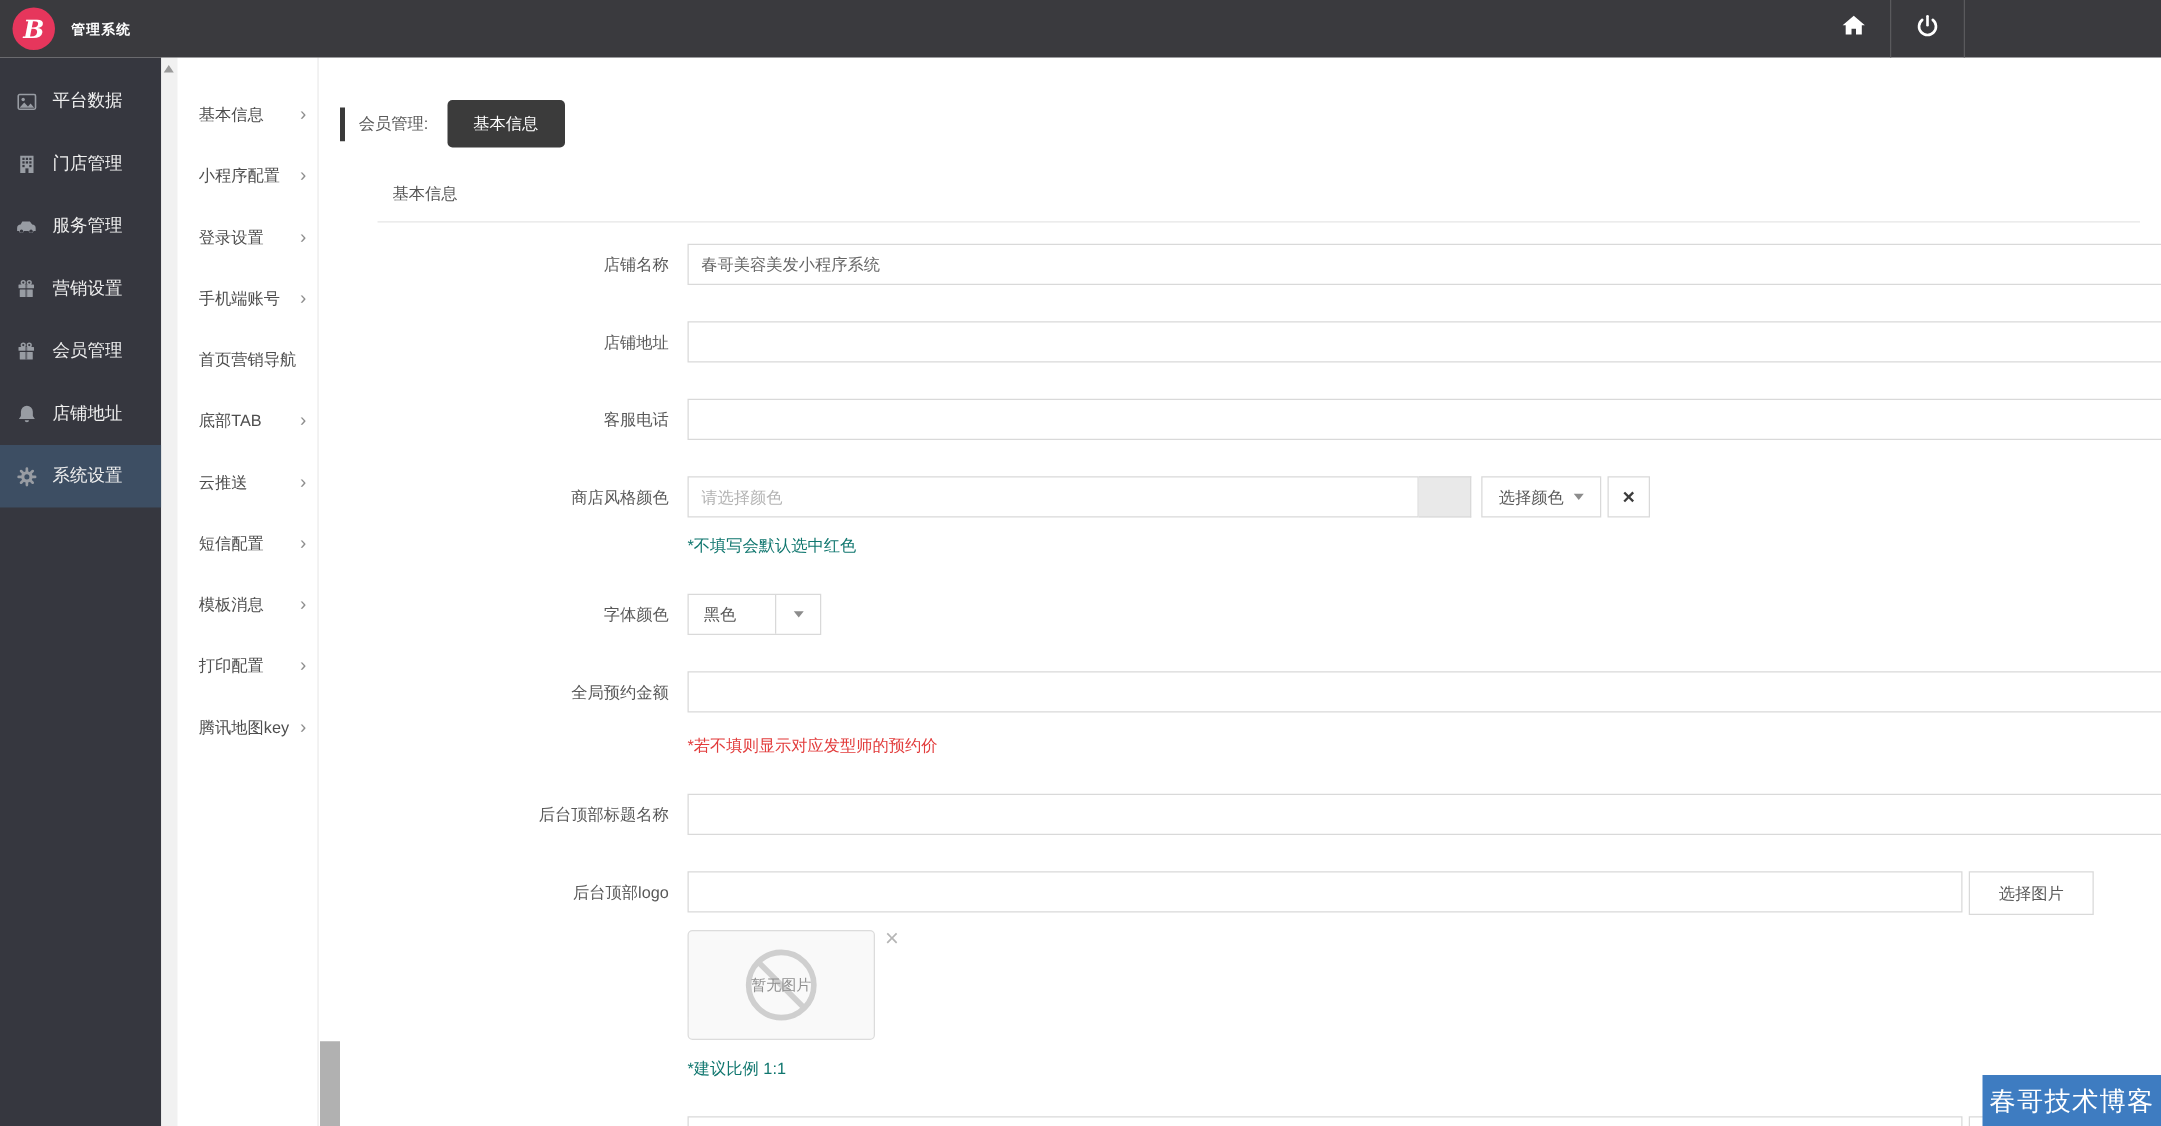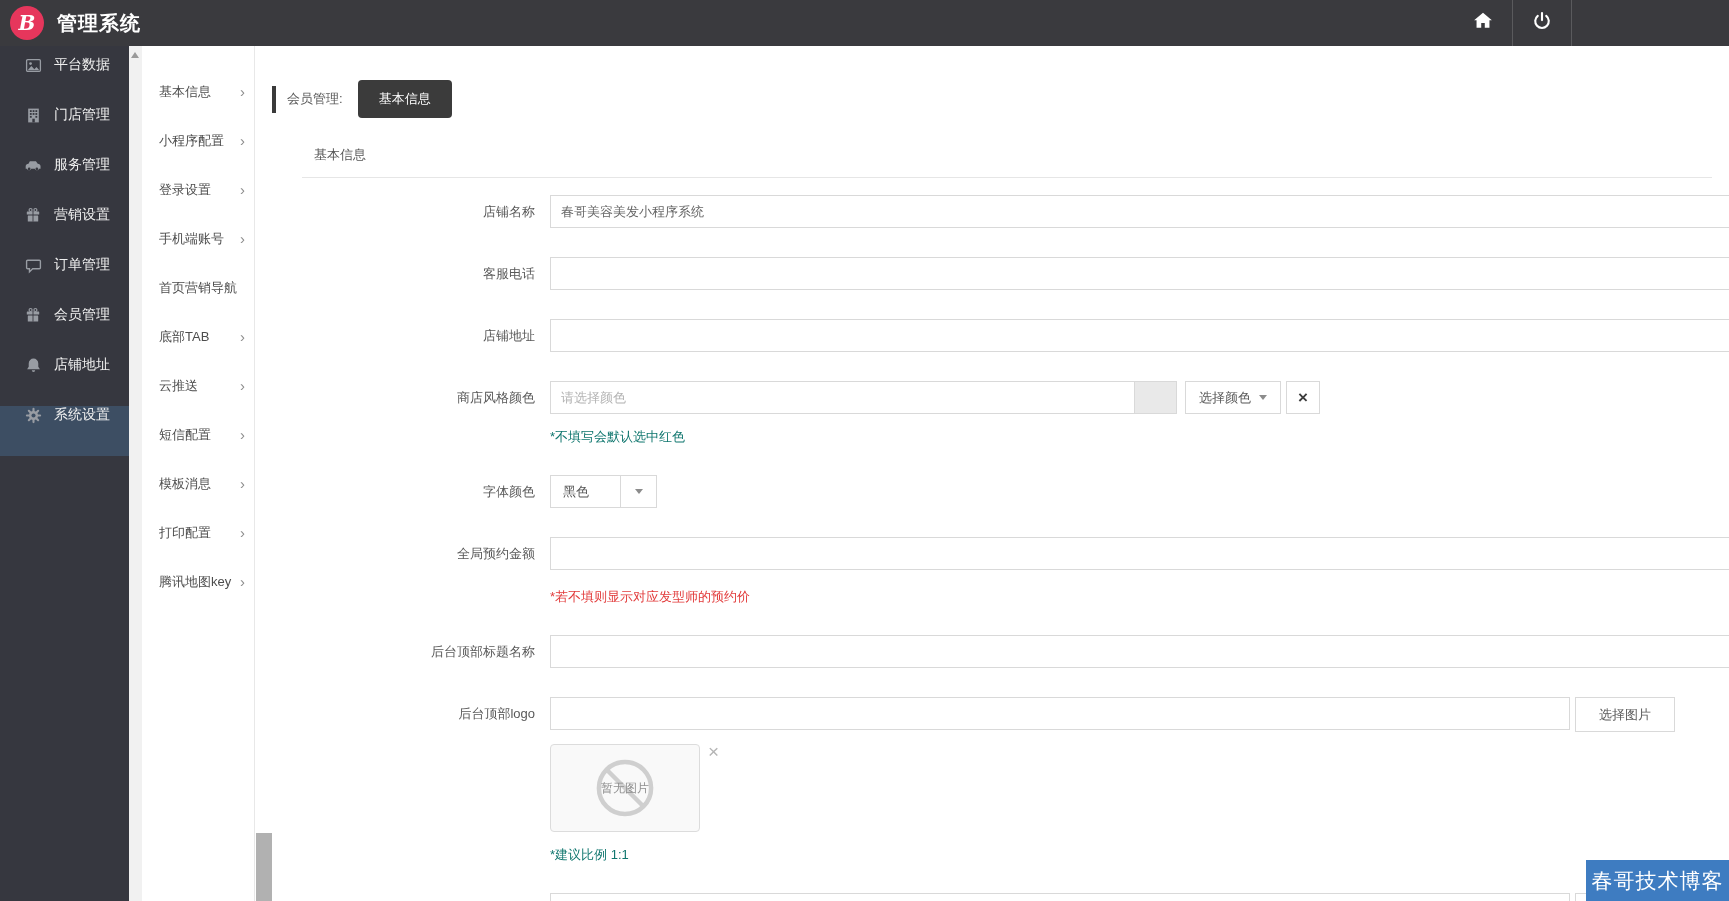--- a/index.html
+++ b/index.html
@@ -5,31 +5,31 @@
   * { margin:0; padding:0; box-sizing:border-box; }
   html,body { width:1729px; height:901px; overflow:hidden; }
   body { font-family:"Liberation Sans","DejaVu Sans",sans-serif; background:#fff; position:relative; }
 
   
   .topbar { height:46px; background:#3a3a3e; display:flex; align-items:center; position:relative; z-index:5; }
   .logo { width:34px; height:34px; border-radius:50%; background:#e6365c; margin-left:10px;
           display:flex; align-items:center; justify-content:center; }
   .logo span { color:#fff; font-family:"DejaVu Serif","Liberation Serif",serif; font-style:italic;
                font-weight:bold; font-size:20px; line-height:1; }
-  .app-title { color:#fff; font-size:20px; font-weight:bold; margin-left:13px; letter-spacing:1px; }
+  .app-title { color:#fff; font-size:11px; font-weight:bold; margin-left:13px; letter-spacing:1px; }
   .topbar-right { margin-left:auto; margin-right:157px; display:flex; align-items:stretch; height:100%; }
   .top-icon-btn { width:58px; display:flex; align-items:center; justify-content:center; cursor:pointer; }
   .top-sep { width:1px; background:#5a5a5d; }
 
   
   .shell { display:flex; height:855px; }
 
   
   .sidebar { width:129px; background:#36373f; padding-top:10px; flex-shrink:0; }
-  .side-item { height:50px; display:flex; padding-left:24px; cursor:pointer; }
+  .side-item { height:50px; display:flex; align-items:center; padding-left:12px; cursor:pointer; }
   .side-item .ico { width:18px; height:18px; flex-shrink:0; display:flex; align-items:center; justify-content:center; }
   .side-item .lbl { color:#efefef; font-size:14px; margin-left:12px; white-space:nowrap; }
   .side-item.active { background:#3d4e63; }
 
   
   .scrollstrip { width:13px; background:#f1f1f1; flex-shrink:0; position:relative; }
   .strip-up { position:absolute; top:6px; left:2px; width:0; height:0;
               border-left:4px solid transparent; border-right:4px solid transparent;
               border-bottom:6px solid #9a9a9a; }
 
@@ -180,28 +180,20 @@
             <circle cx="10.4" cy="3" r="1.5" fill="none" stroke="#989ca3" stroke-width="1.2"></circle>
             <rect x="1.8" y="4.6" width="12.4" height="3" rx="0.4"></rect>
             <rect x="2.8" y="8.6" width="10.4" height="6" rx="0.4"></rect>
             <rect x="7.2" y="4.6" width="1.6" height="10" fill="#36373f" opacity="0.55"></rect>
           </svg>
       </span>
       <span class="lbl">营销设置</span>
     </div>
     <div class="side-item">
       <span class="ico">
-        <svg width="17" height="17" viewBox="0 0 16 16">
-            <path d="M2.5 3h11a1 1 0 0 1 1 1v6a1 1 0 0 1-1 1H7.2l-3 3v-3H2.5a1 1 0 0 1-1-1V4a1 1 0 0 1 1-1z" fill="none" stroke="#989ca3" stroke-width="1.3"></path>
-          </svg>
-      </span>
-      <span class="lbl">订单管理</span>
-    </div>
-    <div class="side-item">
-      <span class="ico">
         <svg width="16" height="16" viewBox="0 0 16 16" fill="#989ca3">
             <circle cx="5.6" cy="3" r="1.5" fill="none" stroke="#989ca3" stroke-width="1.2"></circle>
             <circle cx="10.4" cy="3" r="1.5" fill="none" stroke="#989ca3" stroke-width="1.2"></circle>
             <rect x="1.8" y="4.6" width="12.4" height="3" rx="0.4"></rect>
             <rect x="2.8" y="8.6" width="10.4" height="6" rx="0.4"></rect>
             <rect x="7.2" y="4.6" width="1.6" height="10" fill="#36373f" opacity="0.55"></rect>
           </svg>
       </span>
       <span class="lbl">会员管理</span>
     </div>
@@ -296,28 +288,28 @@
       <div class="form">
 
         <div class="form-row">
           <div class="row-label">店铺名称</div>
           <div class="row-field">
             <input class="txt-input w-std" value="春哥美容美发小程序系统" style="">
           </div>
         </div>
 
         <div class="form-row">
+          <div class="row-label">店铺地址</div>
+          <div class="row-field">
+            <input class="txt-input w-std" value="" style="">
+          </div>
+        </div>
+
+        <div class="form-row">
           <div class="row-label">客服电话</div>
-          <div class="row-field">
-            <input class="txt-input w-std" value="" style="">
-          </div>
-        </div>
-
-        <div class="form-row">
-          <div class="row-label">店铺地址</div>
           <div class="row-field">
             <input class="txt-input w-std" value="" style="">
           </div>
         </div>
 
         <div class="form-row">
           <div class="row-label">商店风格颜色</div>
           <div class="row-field field-col">
             <div style="display:flex; align-items:flex-start;">
               <input class="txt-input w-color" placeholder="请选择颜色" style="">

